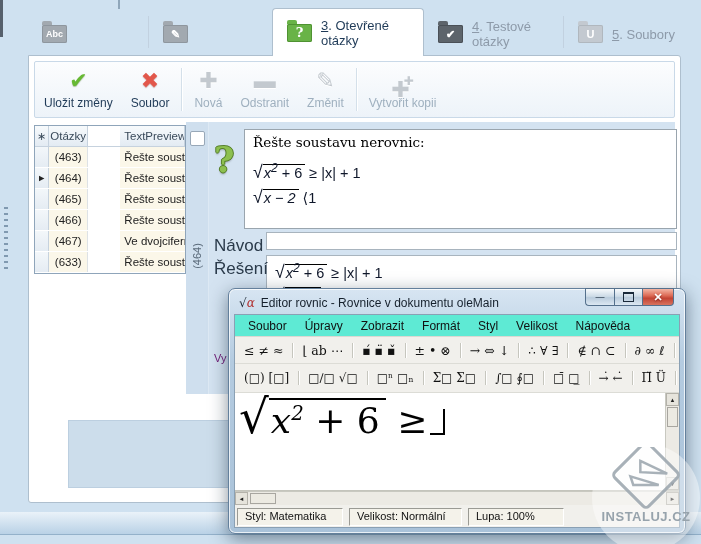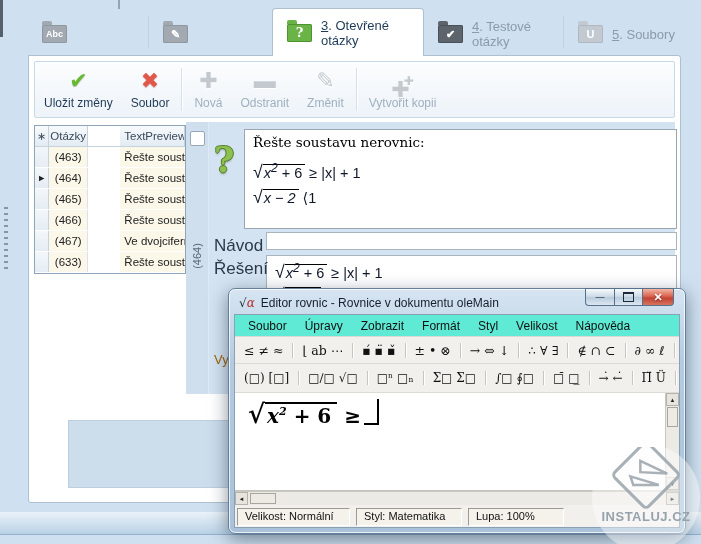--- a/index.html
+++ b/index.html
@@ -74,21 +74,21 @@
   .mi{font-style:italic;}
   .rsign{display:inline-block;font-size:1.22em;line-height:.85;}
   .rad{border-top:1px solid #000;padding:0 3px 0 1px;}
   .mline1{margin-top:11px;}
   .mline2{margin-top:9px;}
   .flabel{position:absolute;font-size:17px;color:#2a3a4a;z-index:5;}
   .finput{position:absolute;left:266px;top:232px;width:411px;height:18px;background:#fff;
           border:1px solid #a8b4be;box-sizing:border-box;z-index:4;}
   .rbox{position:absolute;left:266px;top:255px;width:411px;height:139px;background:#fff;
         border:1px solid #a8b4be;box-sizing:border-box;z-index:4;padding:3px 8px;overflow:hidden;}
-  .vylabel{position:absolute;left:214px;top:352px;font-size:13px;color:#a16207;z-index:4;}
+  .vylabel{position:absolute;left:214px;top:352px;font-size:11px;color:#701a75;z-index:4;}
   .bottomwhite{position:absolute;left:34px;top:394px;width:641px;height:103px;background:#fff;z-index:3;}
   .palebox{position:absolute;left:68px;top:420px;width:458px;height:68px;background:#ccddeb;
            border:1px solid #bccfe0;box-sizing:border-box;z-index:4;}
   .splitgrip{position:absolute;left:4px;top:207px;width:4px;height:66px;z-index:2;
     background:repeating-linear-gradient(#8099b0 0 2px,transparent 2px 6px);}
   .band{position:absolute;left:0;top:512px;width:701px;height:22px;z-index:1;
         background:linear-gradient(#eaf2f9,#b9d1e6);border-bottom:1px solid #93b1ca;}
   
   .ed{position:absolute;left:228px;top:288px;width:458px;height:246px;z-index:10;border-radius:7px;
       background:linear-gradient(#d7e5f2,#b4cbe0 30%,#a9c2d9);border:1px solid #64809c;
@@ -107,22 +107,22 @@
   .ed-client{position:absolute;left:5px;top:25px;right:5px;bottom:5px;background:#f1f0ec;
       border:1px solid #8aa0b4;box-sizing:border-box;overflow:hidden;}
   .ed-menu{display:flex;align-items:center;height:21px;background:#5eead4;border-bottom:1px solid #dad9d3;
       font-size:12px;color:#111;padding-left:4px;}
   .mitem{padding:2px 9px;}
   .palrow{display:flex;align-items:center;height:26px;background:#f1f0ec;border-bottom:1px solid #dcdcd6;
       font-family:"DejaVu Serif","DejaVu Sans",serif;font-size:12.5px;color:#111;overflow:hidden;white-space:nowrap;}
   .palrow.r2{height:28px;font-size:12px;}
   .pal{padding:0 9px;border-right:1px solid #c6c6be;box-shadow:1px 0 0 #fff;flex:0 0 auto;text-align:center;}
   .eqarea{position:relative;height:97px;background:#fff;border-bottom:1px solid #c4c4bc;overflow:hidden;}
-  .bigeq{position:absolute;left:13px;top:6px;font-family:"DejaVu Serif","Liberation Serif",serif;
-      font-size:20px;color:#000;white-space:nowrap;font-weight:bold;}
+  .bigeq{position:absolute;left:4px;top:6px;font-family:"DejaVu Serif","Liberation Serif",serif;
+      font-size:36px;color:#000;white-space:nowrap;}
   .bigeq .rsign{font-size:1.3em;line-height:.8;}
   .bigeq .rad{border-top:2px solid #000;padding:0 6px 0 2px;}
   .bigeq sup{font-size:.55em;}
   .lcur{display:inline-block;width:13px;height:24px;border-right:2px solid #000;border-bottom:2px solid #000;
       margin-left:3px;vertical-align:-2px;}
   .vsb{position:absolute;right:0;top:0;width:14px;height:97px;background:#eceae4;border-left:1px solid #c8c8c0;box-sizing:border-box;}
   .sbtn{width:13px;height:13px;background:#e6e4dc;border:1px solid #b4b2aa;box-sizing:border-box;
       display:flex;align-items:center;justify-content:center;font-size:6px;color:#222;}
   .vthumb{width:11px;height:20px;margin:1px;background:#eceae2;border:1px solid #a8a6a0;box-sizing:border-box;}
   .hsb{position:absolute;left:0;bottom:0;width:100%;height:14px;background:#eceae4;border-top:1px solid #c8c8c0;
@@ -343,22 +343,22 @@
       </div>
       <div style="position:relative;height:14px;">
         <div class="hsb">
           <div class="sbtn">◄</div>
           <div class="hthumb"></div>
           <div class="sbtn right">►</div>
         </div>
       </div>
 
       <div class="ed-status">
+        <div class="seg" style="width:106px;">Styl: Matematika</div>
         <div class="seg" style="width:113px;">Velikost: Normální</div>
-        <div class="seg" style="width:106px;">Styl: Matematika</div>
         <div class="seg" style="width:96px;">Lupa: 100%</div>
       </div>
     </div>
   </div>
 
   <div class="wm-circle"></div>
   <div class="wm-logo">
     <svg width="84" height="62" viewBox="0 0 84 62">
       <g transform="rotate(45 42 28) translate(42 28)" fill="rgba(252,252,252,0.55)" stroke="#9fa9b1" stroke-width="3">
         <rect x="-24" y="-24" width="48" height="48" rx="4"></rect>

